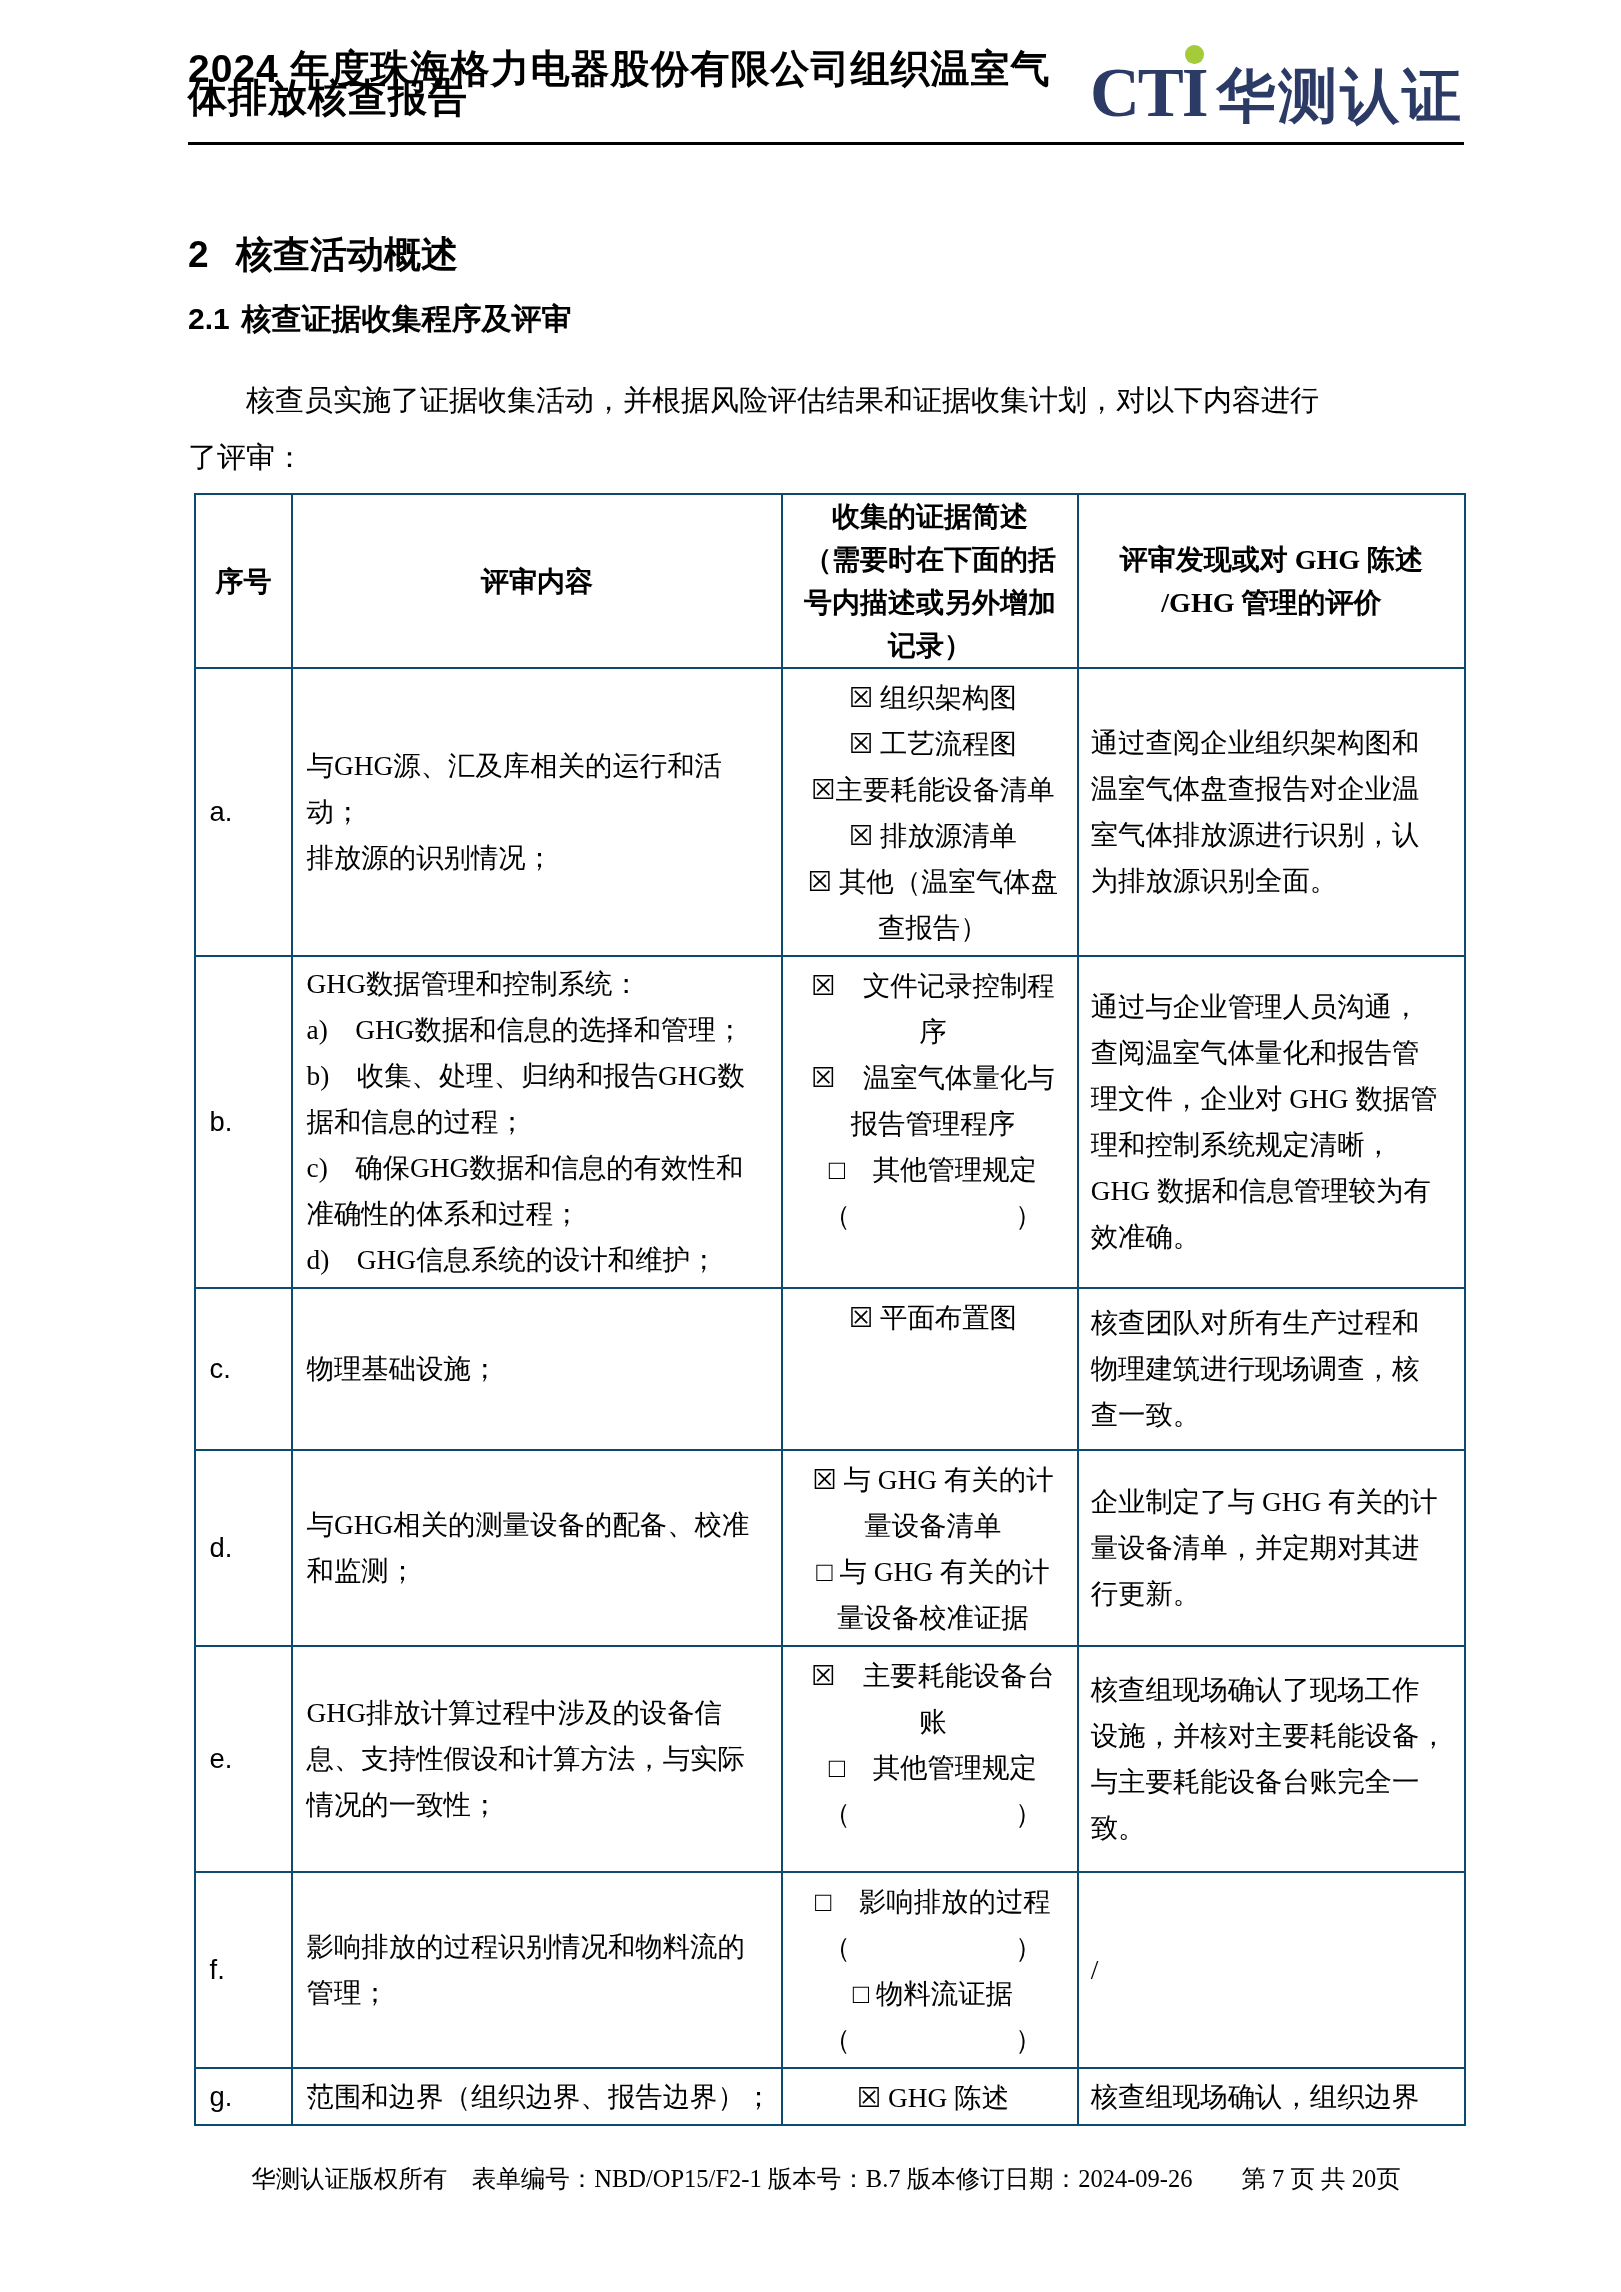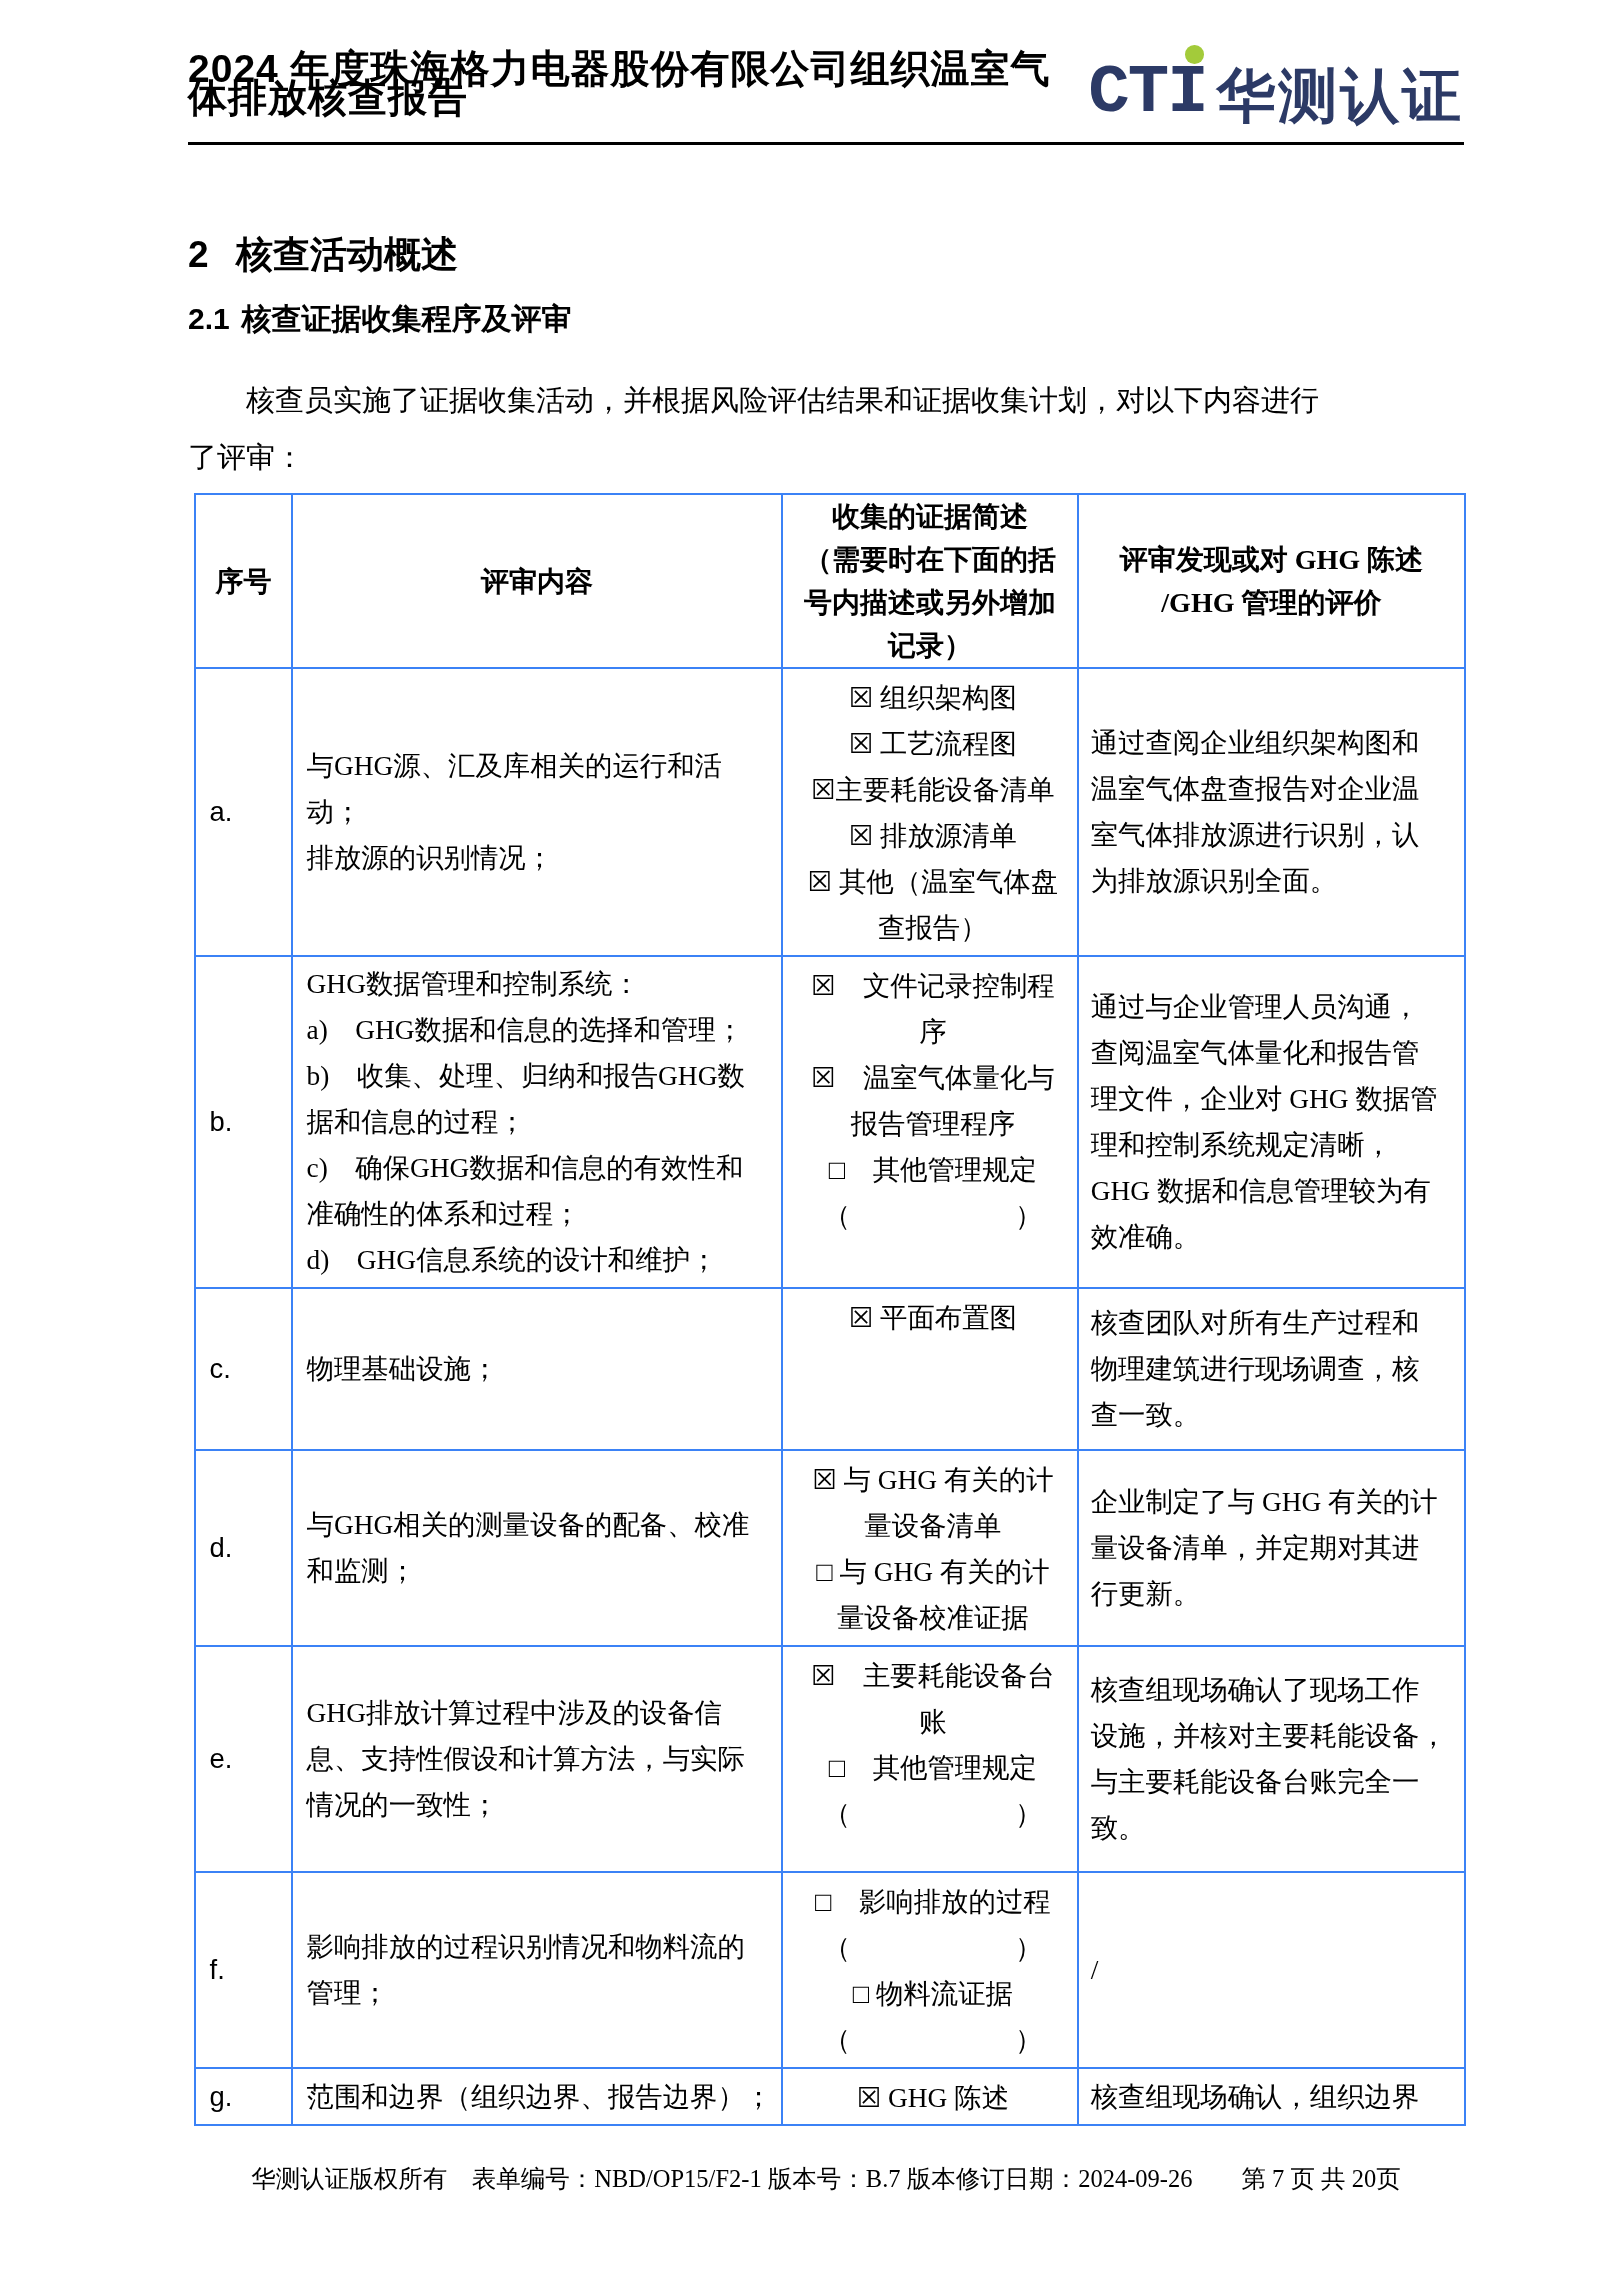--- a/index.html
+++ b/index.html
@@ -21,21 +21,21 @@
     border-bottom:3.9px solid #000;
   }
   .hdr-title {
     font-family:"Liberation Sans","DejaVu Sans",sans-serif;
     font-size:39px; font-weight:bold; line-height:29px;
     margin-bottom:16px; letter-spacing:1px;
   }
   .logo { display:flex; align-items:flex-end; line-height:1; white-space:nowrap; }
   .logo-cti {
     position:relative;
-    font-family:Liberation Mono, monospace;
+    font-family:Liberation Serif, serif;
     font-weight:bold; font-size:69px; letter-spacing:-2px;
     color:#2c3a66;
   }
   .logo-dot {
     position:absolute; right:2.9px; top:-13.7px;
     width:18.6px; height:18.6px; border-radius:50%;
     background:#a3cb3a;
   }
   .logo-cn {
     font-family:"Liberation Sans","DejaVu Sans",sans-serif;
@@ -64,21 +64,21 @@
   }
   
   table.review {
     margin-top:7.8px; margin-left:5.9px;
     border-collapse:collapse;
     table-layout:fixed;
     width:1270px;
     font-size:27.4px; line-height:46px;
   }
   table.review td, table.review th {
-    border:2px solid #3b82f6;
+    border:2px solid #0c4a6e;
     white-space:pre-line;
     overflow:hidden;
   }
   th.hc { font-weight:bold; text-align:center; vertical-align:middle; font-size:28px; line-height:43px; }
   tr.r-h  { height:164px; }
   tr.r-a  { height:280px; }
   tr.r-b  { height:328px; }
   tr.r-c  { height:162px; }
   tr.r-d  { height:185px; }
   tr.r-e  { height:226px; }

